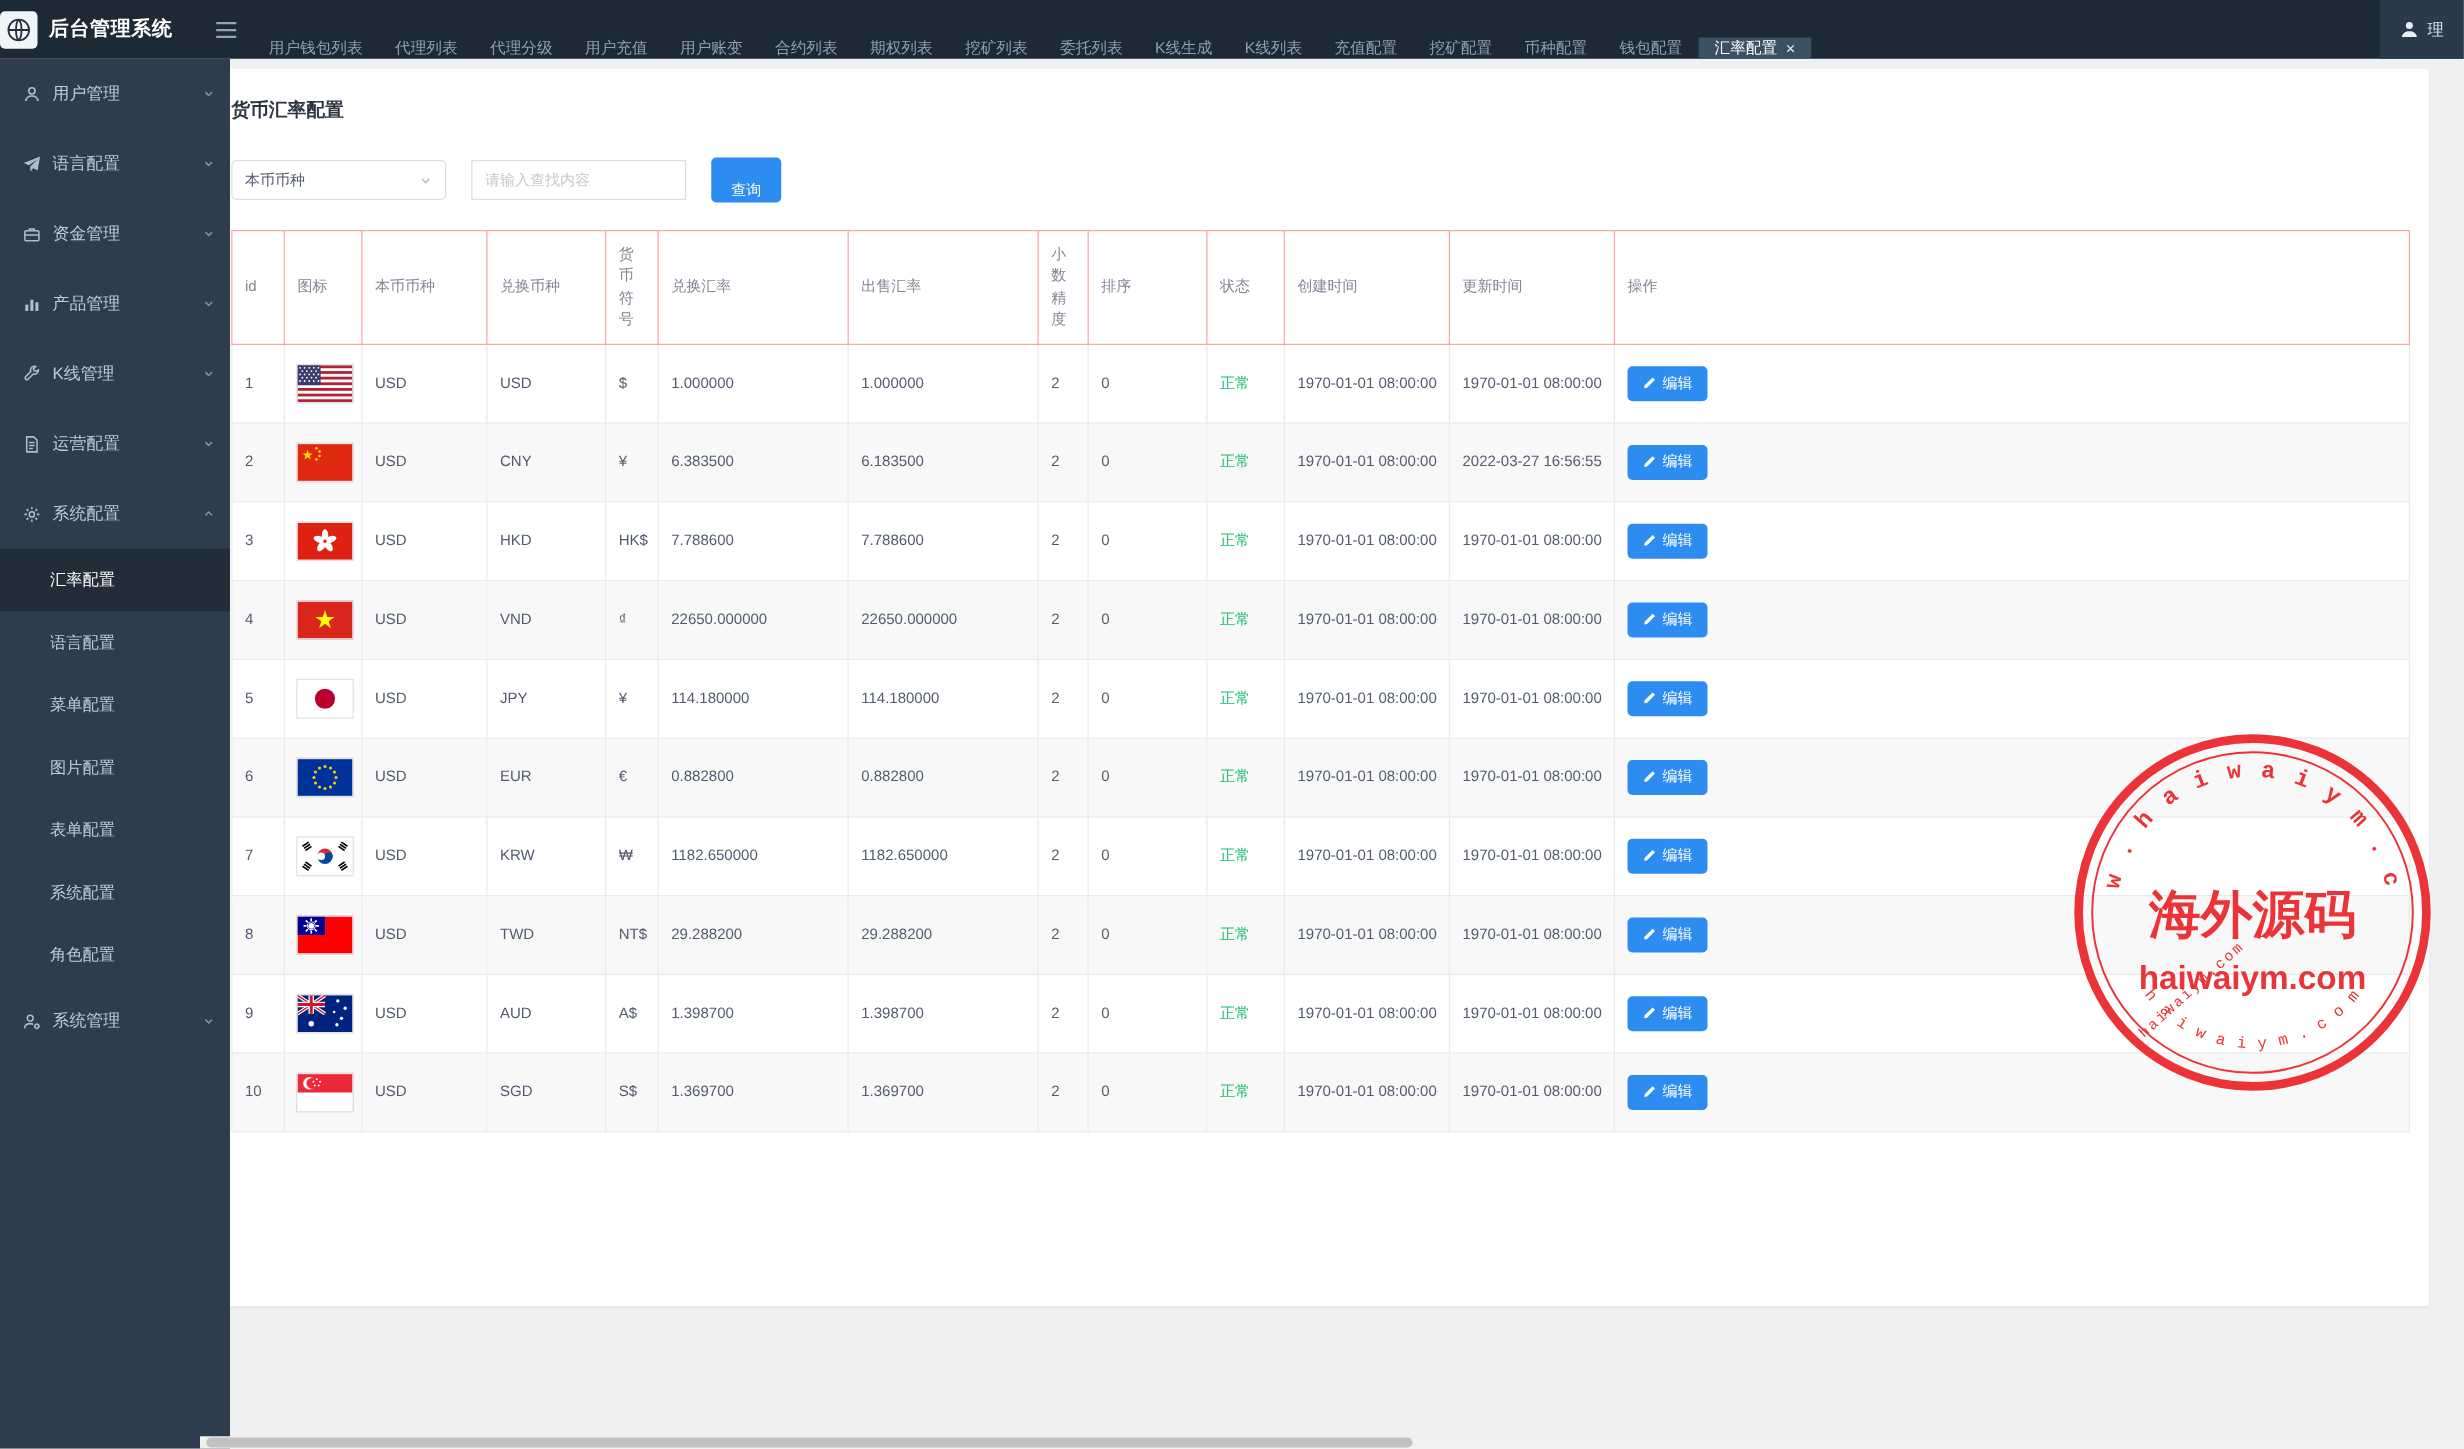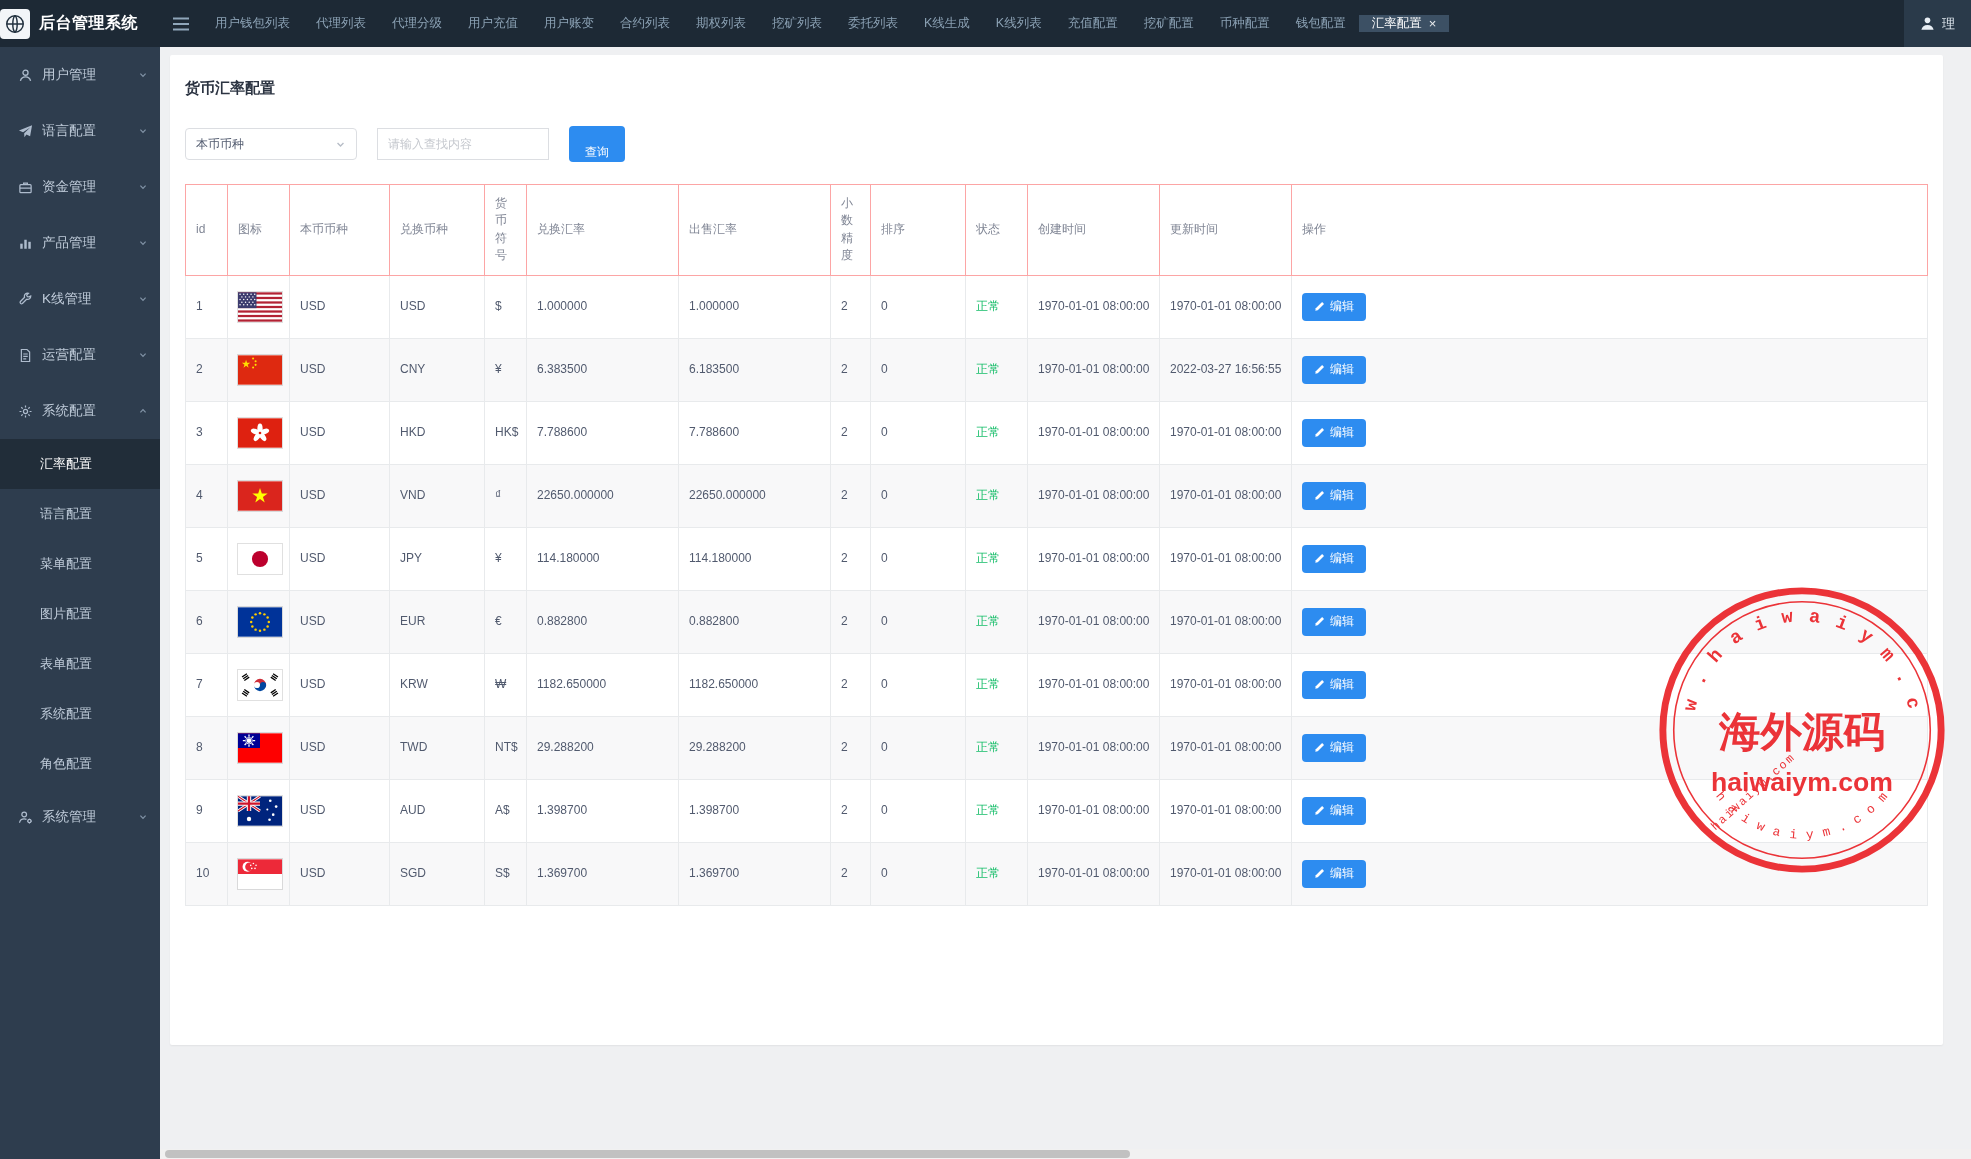--- a/index.html
+++ b/index.html
@@ -13,27 +13,27 @@
     width:1971px;height:1159px;overflow:hidden;position:relative;
     font-family:"Liberation Sans","DejaVu Sans",sans-serif;
     background:#eff0f2;color:#515a6e;
   }
   
   .topbar{position:absolute;top:0;left:0;width:100%;height:47px;background:#1d2935;display:flex;align-items:stretch;z-index:30}
   .brand{width:160px;flex:0 0 160px;display:flex;align-items:center;gap:9px;}
   .logo-box{width:30px;height:30px;background:#f2f5f8;border-radius:4px;display:flex;align-items:center;justify-content:center}
   .brand-title{color:#fff;font-size:16px;font-weight:bold;letter-spacing:.5px;white-space:nowrap}
   .hamburger{display:flex;align-items:center;padding:0 12px;color:#8fa6ba;cursor:pointer}
-  .tabs{flex:1;display:flex;align-items:center;overflow:hidden}
+  .tabs{flex:1;display:flex;align-items:flex-end;overflow:hidden}
   .tab{display:flex;align-items:center;gap:7px;padding:0 13px;color:#8ba1b4;font-size:12.5px;cursor:pointer;white-space:nowrap}
   .tab.active{background:#3c5064;color:#fff}
   .tab-close{font-size:13px;line-height:1;opacity:.9}
   .user{display:flex;align-items:center;gap:7px;padding:0 16px;color:#dfe7ee;font-size:13px;background:#2a3a4a;cursor:pointer}
   
-  .sidebar{position:absolute;top:47px;left:0;bottom:0;width:160px;background:#2e3d4e;z-index:20;font-size:13.5px;color:#bfcbd9}
+  .sidebar{position:absolute;top:47px;left:0;bottom:0;width:184px;background:#2e3d4e;z-index:20;font-size:13.5px;color:#bfcbd9}
   .side-item{height:56px;display:flex;align-items:center;padding:0 12px 0 18px;gap:9px;cursor:pointer}
   .s-icon{display:flex;color:#aebccd;flex:0 0 auto}
   .s-label{flex:1;white-space:nowrap}
   .chev{color:#8294a7;display:flex}
   .chev.up svg{transform:rotate(180deg)}
   .side-sub{height:50px;display:flex;align-items:center;padding-left:40px;cursor:pointer;font-size:13px}
   .side-sub.active{background:#212d39;color:#fff}
   
   .main{position:absolute;left:160px;top:47px;right:0;bottom:0}
   .card{background:#fff;margin:8px 28px 0 10px;padding:18px 15px 20px;min-height:990px;border-radius:2px;box-shadow:0 1px 2px rgba(0,0,0,.06)}

